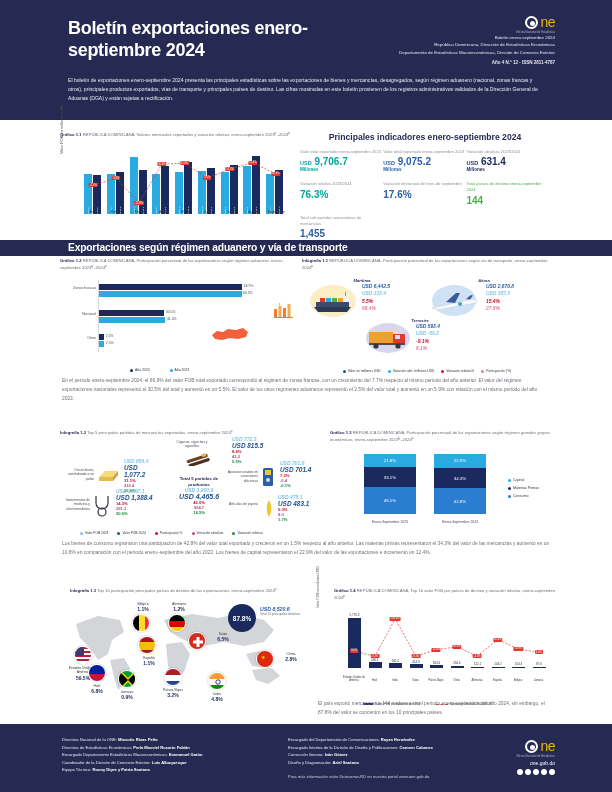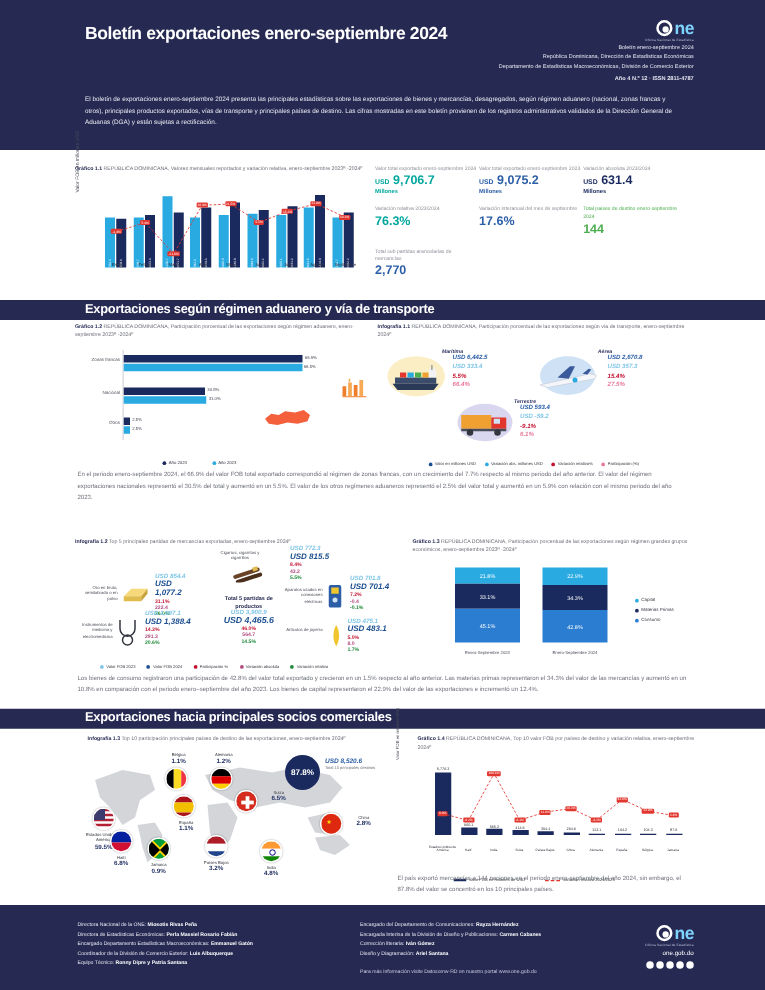--- a/index.html
+++ b/index.html
@@ -11,34 +11,34 @@
   }
   .page { position: relative; width: 612px; height: 792px; background:#fff; }
 
   
   .header {
     position: absolute; left:0; top:0; width:612px; height:120px;
     background: #262a53;
   }
   .hdr-title {
     position:absolute; left:68px; top:18px; width:300px;
-    color:#fff; font-size:14px; font-weight:bold; line-height:1.22;
+    color:#fff; font-size:18px; font-weight:bold; line-height:1.22;
     letter-spacing:-0.3px;
   }
   .hdr-logo { position:absolute; right:57px; top:14px; width:54px; text-align:right; }
   .logo-mark { display:flex; align-items:center; justify-content:flex-end; gap:2px;}
   .logo-circle {
     width:13px;height:13px;border-radius:50%;
     border:2px solid #fff; position:relative;
   }
   .logo-circle:after{
     content:""; position:absolute; left:3px; top:3px; width:5px;height:5px;
     border-radius:50%; background:#fff;
   }
-  .logo-ne { color:#7dd3fc; font-size:14px; font-weight:bold; letter-spacing:-0.5px;}
+  .logo-ne { color:#eab308; font-size:14px; font-weight:normal; letter-spacing:-0.5px;}
   .logo-sub { color:#b9bcd4; font-size:2.6px; text-align:right; margin-top:1px; letter-spacing:0.1px;}
   .hdr-meta {
     position:absolute; right:57px; top:34px; width:215px;
     color:#e4e5ef; font-size:4.4px; line-height:1.65; text-align:right;
   }
   .hdr-issn {
     position:absolute; right:57px; top:60px; width:215px;
     color:#e4e5ef; font-size:4.5px; text-align:right; font-weight:bold;
   }
   .hdr-intro {
@@ -350,20 +350,21 @@
         <span>Valor 2024</span>
       </span>
       <span class="lg-item">
         <span class="lg-dash"></span>
         <span>Variación relativa</span>
       </span>
     </div>
   </div>
 
   <div class="panel" id="ind">
+    <div class="ind-title">Principales indicadores enero-septiembre 2024</div>
     <div class="ind-grid" id="indgrid">
         <div class="ind-cell">
           <div class="ind-lbl grayish">Valor total exportado enero-septiembre 2024</div>
           <div class="ind-val teal"><span class="u">USD</span> <span class="num">9,706.7</span></div>
           <div class="ind-sub teal">Millones</div>
         </div>
         <div class="ind-cell">
           <div class="ind-lbl grayish">Valor total exportado enero-septiembre 2023</div>
           <div class="ind-val blue"><span class="u">USD</span> <span class="num">9,075.2</span></div>
           <div class="ind-sub blue">Millones</div>
@@ -380,21 +381,21 @@
         <div class="ind-cell">
           <div class="ind-lbl grayish">Variación interanual del mes de septiembre</div>
           <div class="ind-val blue"><span class="num">17.6%</span></div>
         </div>
         <div class="ind-cell">
           <div class="ind-lbl green">Total países de destino enero-septiembre 2024</div>
           <div class="ind-val green"><span class="num">144</span></div>
         </div>
         <div class="ind-cell">
           <div class="ind-lbl grayish">Total sub partidas arancelarias de mercancías</div>
-          <div class="ind-val blue"><span class="num">2,770</span></div>
+          <div class="ind-val blue"><span class="num">1,455</span></div>
         </div>
       </div>
   </div>
 
   <div class="sect-bar" style="top:240px">
     <span class="lbl">Exportaciones según régimen aduanero y vía de transporte</span>
   </div>
 
   <div class="panel" id="c12">
     <div class="chtitle">
@@ -695,23 +696,20 @@
         </div>
         <div>
           <span class="dotsw" style="background:#2b7dd1"></span>
           <span>Consumo</span>
         </div>
       </div>
   </div>
 
   <div class="para" style="left:62px; top:540px; width:488px;">Los bienes de consumo registraron una participación de 42.8% del valor total exportado y crecieron en un 1.5% respecto al año anterior. Las materias primas representaron el 34.3% del valor de las mercancías y aumentó en un 10.8% en comparación con el periodo enero–septiembre del año 2023. Los bienes de capital representaron el 22.9% del valor de las exportaciones e incrementó un 12.4%.</div>
 
-  <div class="sect-bar" style="top:567px">
-    <span class="lbl">Exportaciones hacia principales socios comerciales</span>
-  </div>
 
   <div class="panel" id="i13">
     <div class="chtitle" style="padding-left:10px">
       <b>Infografía 1.3</b>
       <span>Top 10 participación principales países de destino de las exportaciones, enero-septiembre 2024ᴾ</span>
     </div>
     <div class="worldmap">
       <svg width="232" height="92" viewBox="0 0 232 92">
         <g fill="#d3d5d9">
           <path d="M8 22 L30 14 L52 18 L56 30 L44 38 L40 52 L30 58 L22 46 L12 36 Z"></path>

